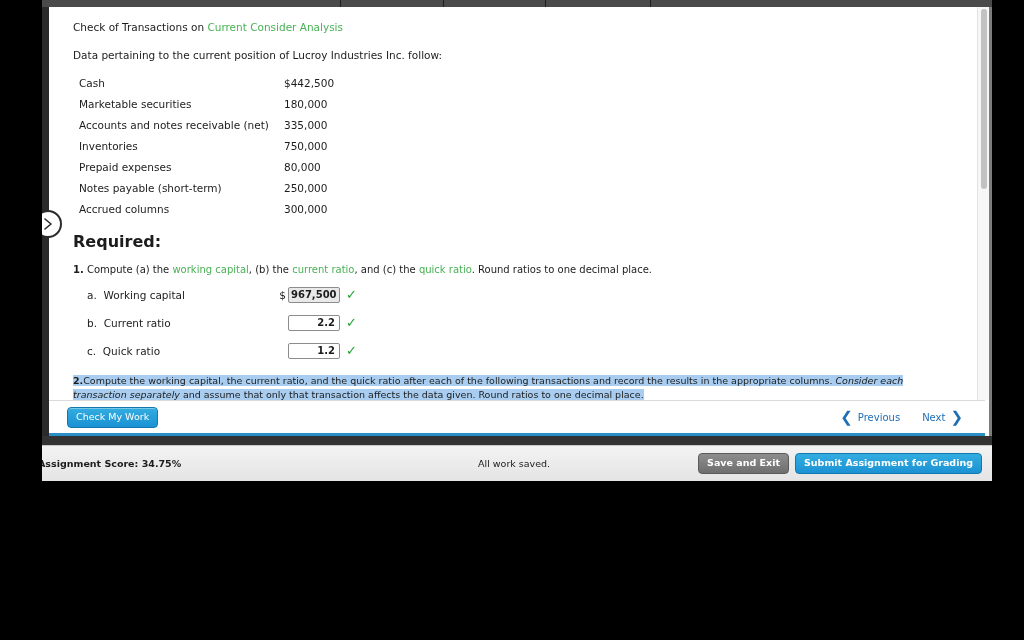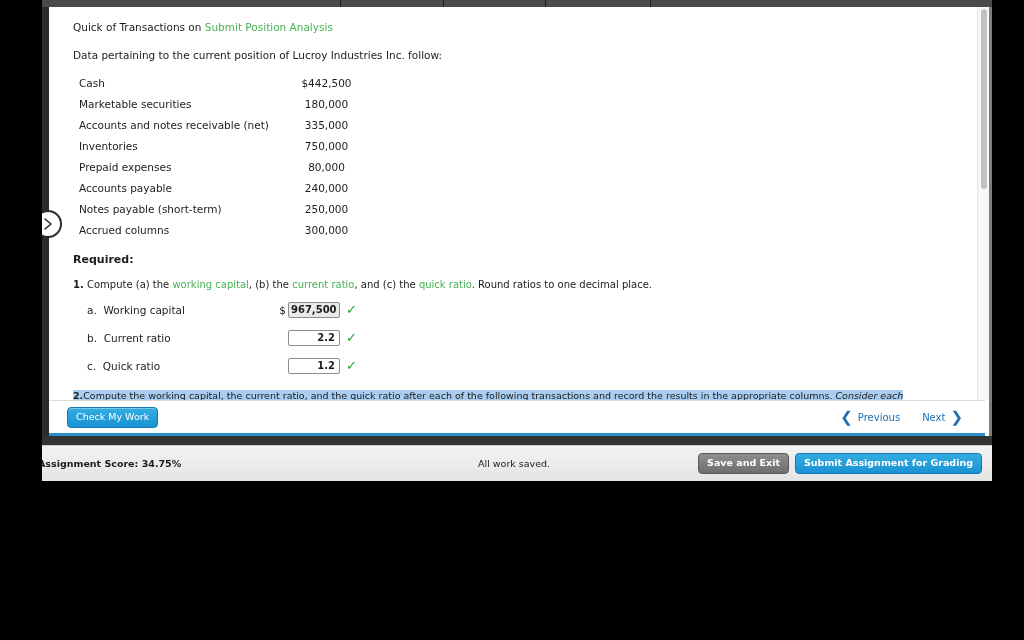--- a/index.html
+++ b/index.html
@@ -100,24 +100,24 @@
     margin: 14px 0 0 0; line-height: 14px;
   }
 
   
   table.datatbl { border-collapse: collapse; margin-top: 11px; margin-left: 6px; }
   table.datatbl td {
     font-size: 10.5px; color: #1c1c1c;
     padding: 4px 0 5px 0; line-height: 12px;
   }
   table.datatbl td.lbl { width: 205px; padding-left: 0; margin-top: 28px; }
-  table.datatbl td.amt { text-align: center; width: 85px; }
+  table.datatbl td.amt { text-align: left; width: 85px; }
 
   .required-hd {
-    font-size: 11px; font-weight: bold; color: #1c1c1c;
+    font-size: 16px; font-weight: bold; color: #1c1c1c;
     margin: 12px 0 0 0;
   }
 
   .q1 {
     font-size: 10px; color: #1c1c1c;
     margin: 12px 0 0 0; line-height: 13px;
   }
   .q1 .num { font-weight: bold; }
 
   
@@ -300,21 +300,21 @@
     <div id="collapse-handle">
       <svg width="11" height="12" viewBox="0 0 11 12">
         <path d="M2 1 L8 6 L2 11" fill="none" stroke="#2b2b2b" stroke-width="1.6" stroke-linecap="round" stroke-linejoin="round"></path>
       </svg>
     </div>
 
     <div id="content">
       <div class="inner">
 
         <div class="line-title">
-          <span>Quick of Transactions on </span><span class="green">Submit Position Analysis</span>
+          <span>Check of Transactions on </span><span class="green">Current Consider Analysis</span>
         </div>
 
         <div class="line-intro">Data pertaining to the current position of Lucroy Industries Inc. follow:</div>
 
         <table class="datatbl">
           <tbody>
               <tr>
             <td class="lbl">Cash</td>
             <td class="amt">$442,500</td>
           </tr>
@@ -326,24 +326,20 @@
             <td class="lbl">Accounts and notes receivable (net)</td>
             <td class="amt">335,000</td>
           </tr>
           <tr>
             <td class="lbl">Inventories</td>
             <td class="amt">750,000</td>
           </tr>
           <tr>
             <td class="lbl">Prepaid expenses</td>
             <td class="amt">80,000</td>
-          </tr>
-          <tr>
-            <td class="lbl">Accounts payable</td>
-            <td class="amt">240,000</td>
           </tr>
           <tr>
             <td class="lbl">Notes payable (short-term)</td>
             <td class="amt">250,000</td>
           </tr>
           <tr>
             <td class="lbl">Accrued columns</td>
             <td class="amt">300,000</td>
           </tr>
         </tbody>

